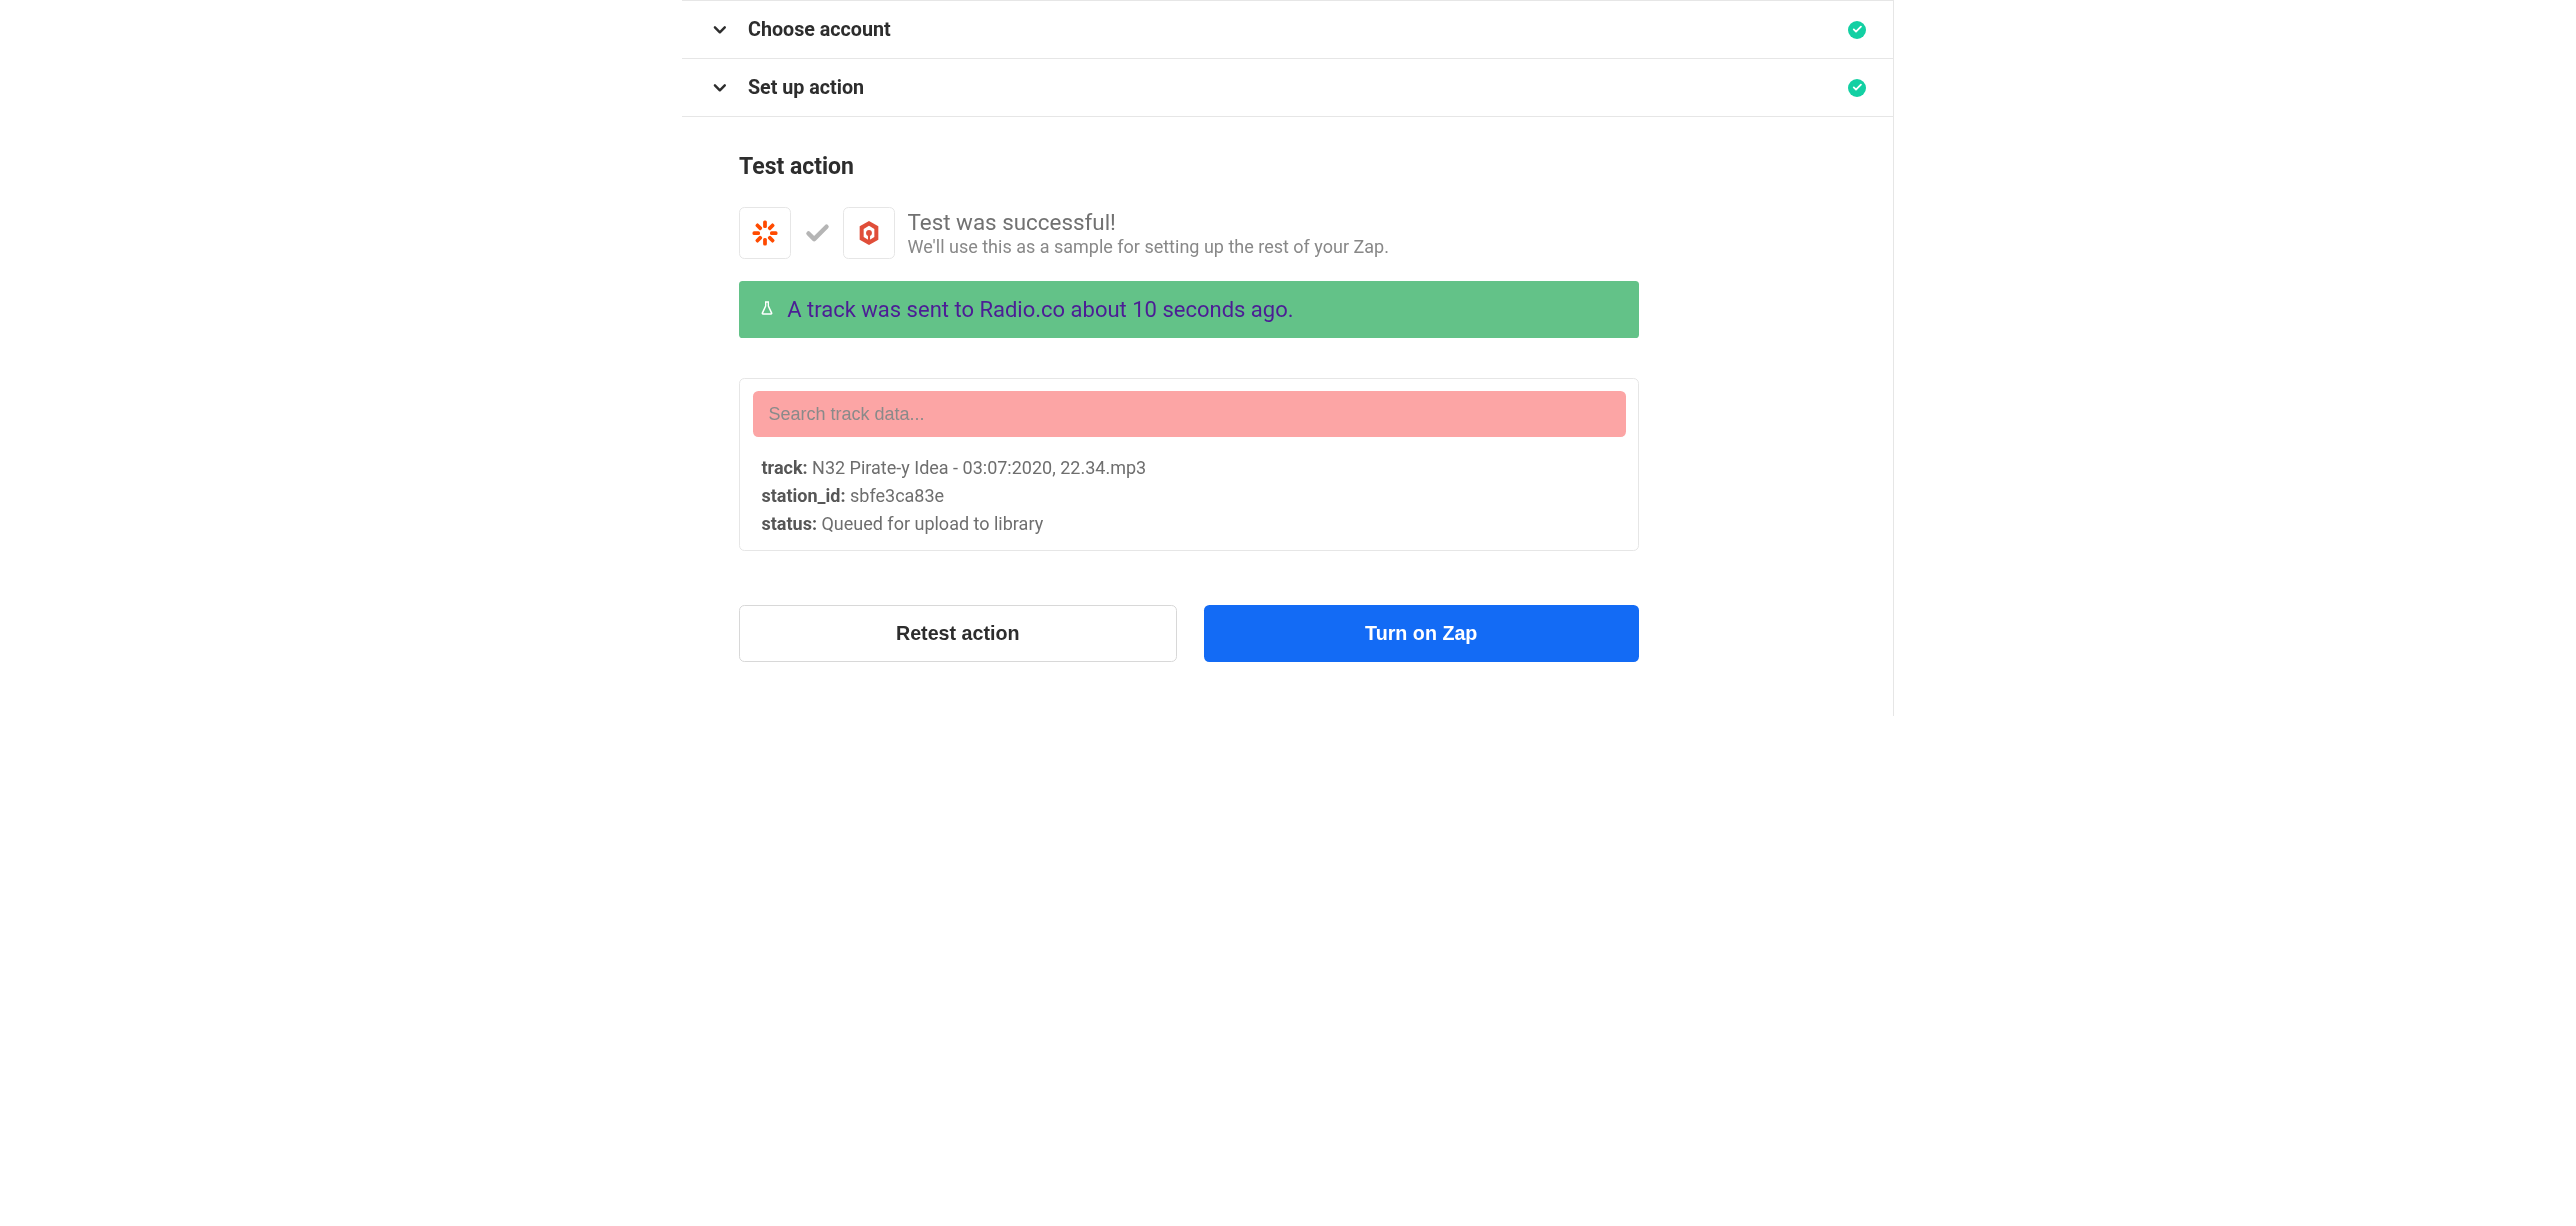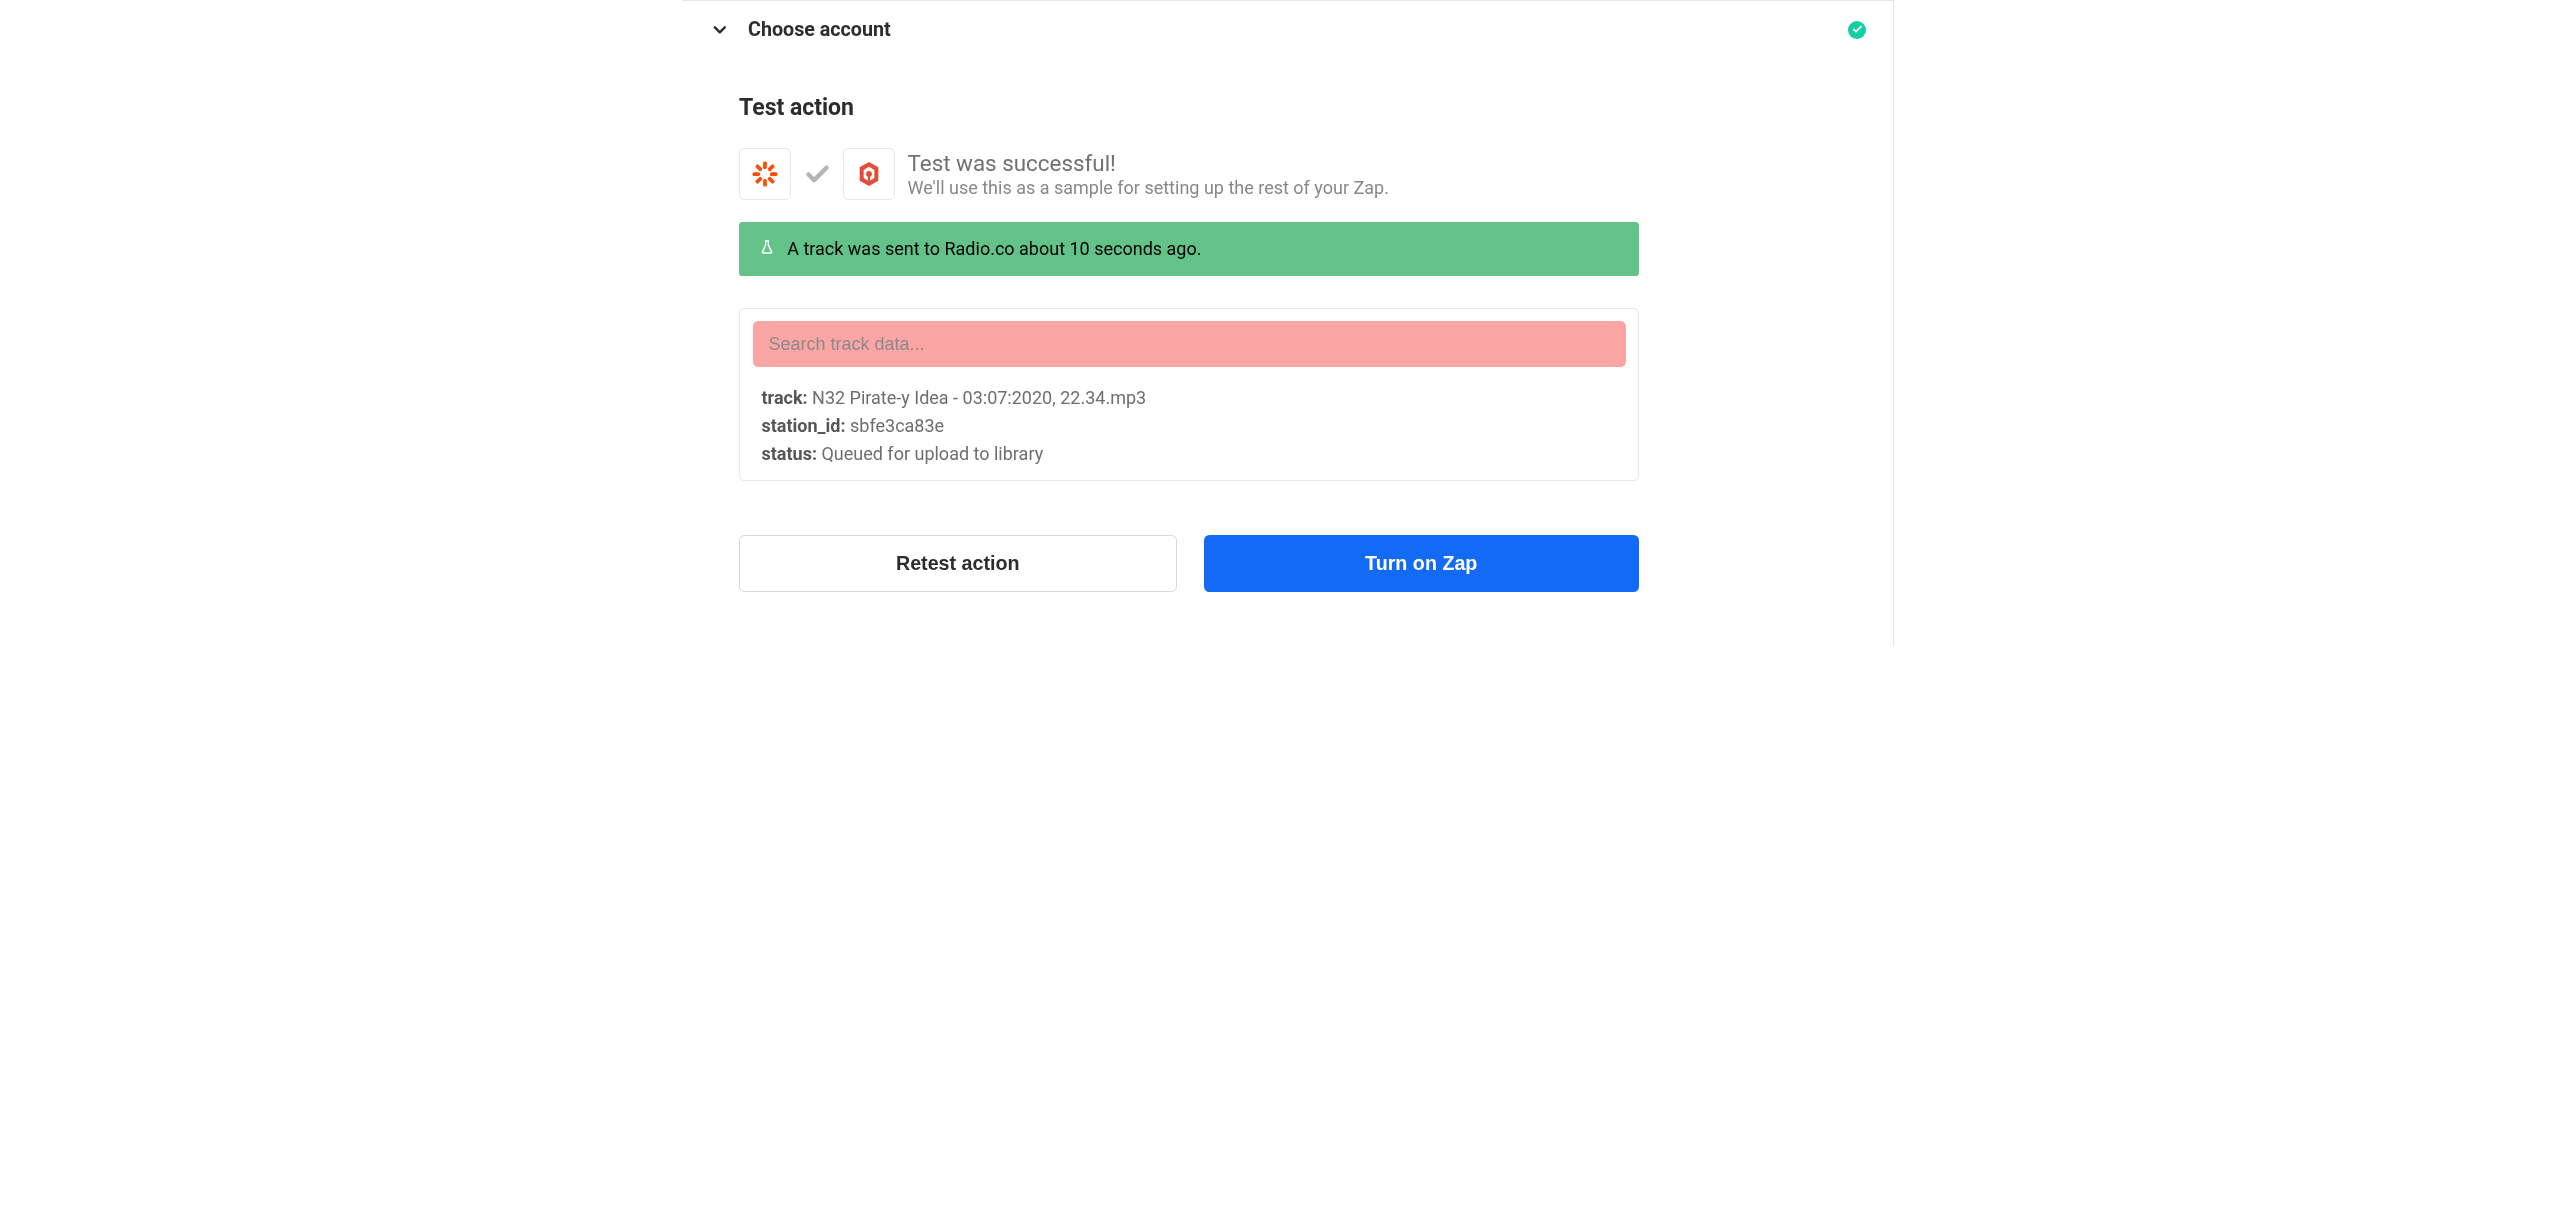--- a/index.html
+++ b/index.html
@@ -96,28 +96,28 @@
       font-weight: 400;
       margin-bottom: 1.8px;
     }
     .test-result-sub {
       font-size: 18px;
       color: #888;
       font-weight: 400;
     }
     .success-banner {
       background: #63c288;
-      color: #000000;
+      color: #4c1d95;
       padding: 16px 19.7px;
       border-radius: 3.6px;
       display: flex;
       align-items: center;
       gap: 12.5px;
-      font-size: 18px;
-      margin-bottom: 32px;
+      font-size: 22px;
+      margin-bottom: 40px;
       max-width: 900px;
     }
     .data-panel {
       border: 0.9px solid #e6e6e6;
       border-radius: 5.4px;
       padding: 12.5px;
       max-width: 900px;
       margin-bottom: 25px;
     }
     .search-input {
@@ -180,20 +180,33 @@
         </svg>
     </span>
     <div class="section-title">Choose account</div>
     <span class="check-badge">
       <svg width="10.7" height="10.7" viewBox="0 0 24 24" fill="none" stroke="#fff" stroke-width="4" stroke-linecap="round" stroke-linejoin="round">
           <polyline points="20 6 9 17 4 12"></polyline>
         </svg>
     </span>
   </div>
 
+  <div class="section-row divider-bottom">
+    <span class="chevron">
+      <svg width="19.7" height="19.7" viewBox="0 0 24 24" fill="none" stroke="#2d2d2d" stroke-width="3" stroke-linecap="round" stroke-linejoin="round">
+          <polyline points="6 9 12 15 18 9"></polyline>
+        </svg>
+    </span>
+    <div class="section-title">Set up action</div>
+    <span class="check-badge">
+      <svg width="10.7" height="10.7" viewBox="0 0 24 24" fill="none" stroke="#fff" stroke-width="4" stroke-linecap="round" stroke-linejoin="round">
+          <polyline points="20 6 9 17 4 12"></polyline>
+        </svg>
+    </span>
+  </div>
 
   <div class="test-section">
     <div class="test-heading">Test action</div>
 
     <div class="test-result-row">
       <div class="app-icon-box">
         <svg width="30" height="30" viewBox="0 0 24 24">
             <g fill="#ff4a00">
               <rect x="10.5" y="2" width="3" height="6" rx="1.2"></rect>
               <rect x="10.5" y="16" width="3" height="6" rx="1.2"></rect>

